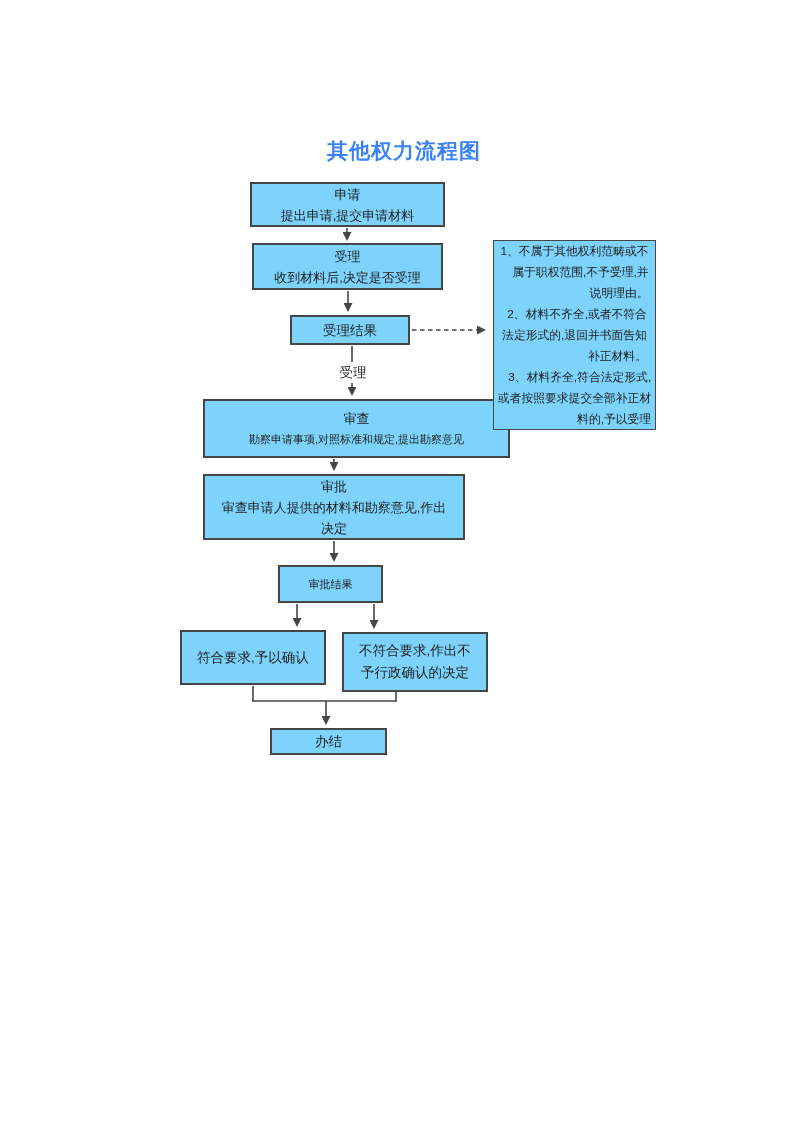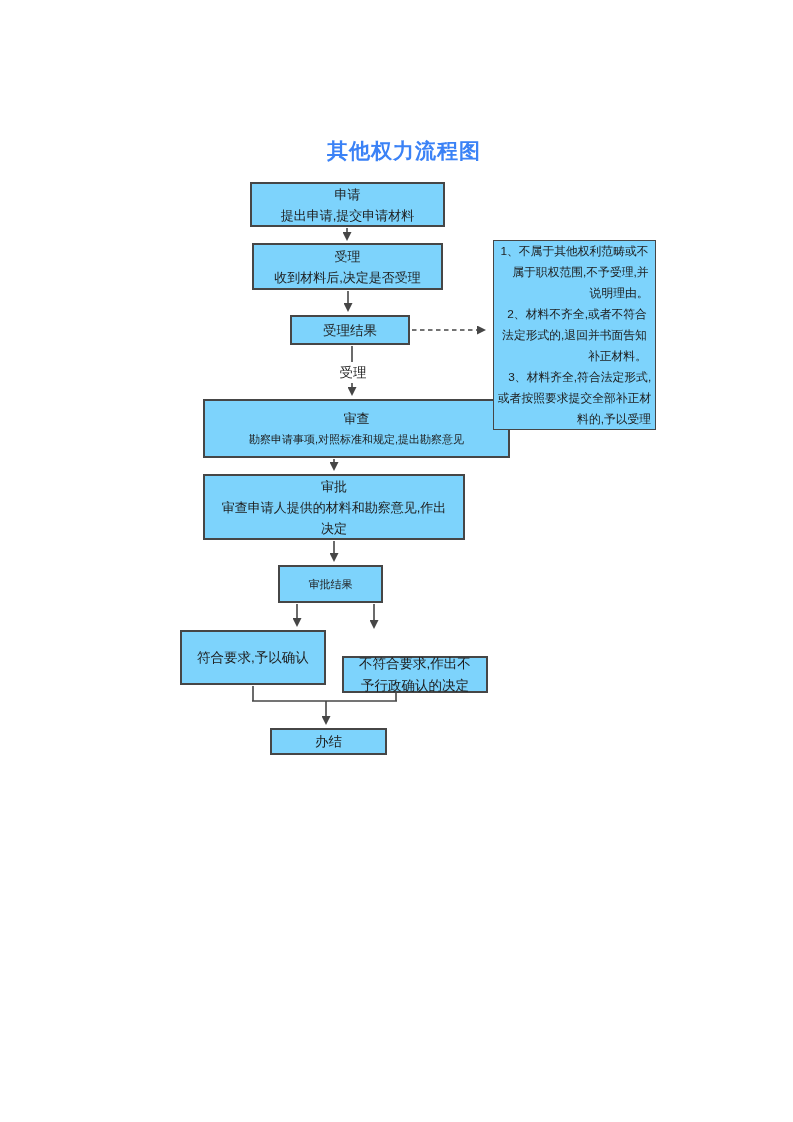--- a/index.html
+++ b/index.html
@@ -30,21 +30,21 @@
     box-sizing:border-box;
   }
   .b-apply{left:250px;top:182px;width:195px;height:45px;}
   .b-accept{left:252px;top:243px;width:191px;height:47px;}
   .b-accept-result{left:290px;top:315px;width:120px;height:30px;font-size:13.5px;}
   .b-review{left:203px;top:399px;width:307px;height:59px;}
   .b-review .desc{font-size:11px;white-space:nowrap;}
   .b-approve{left:203px;top:474px;width:262px;height:66px;}
   .b-approve-result{left:278px;top:565px;width:105px;height:38px;font-size:11px;}
   .b-yes{left:180px;top:630px;width:146px;height:55px;font-size:13.5px;}
-  .b-no{left:342px;top:632px;width:146px;height:37px;font-size:13.5px;line-height:22px;margin-top:24px;}
+  .b-no{left:342px;top:632px;width:146px;height:60px;font-size:13.5px;line-height:22px;}
   .b-finish{left:270px;top:728px;width:117px;height:27px;font-size:13.5px;}
   .b-note{
     left:493px;top:240px;width:163px;height:190px;
     border-width:1.5px;
     font-size:11.8px;line-height:21px;text-align:right;
   }
   .label-accept{
     position:absolute;left:325px;top:364px;width:56px;
     text-align:center;font-size:13.5px;color:#1d1d1d;
   }

